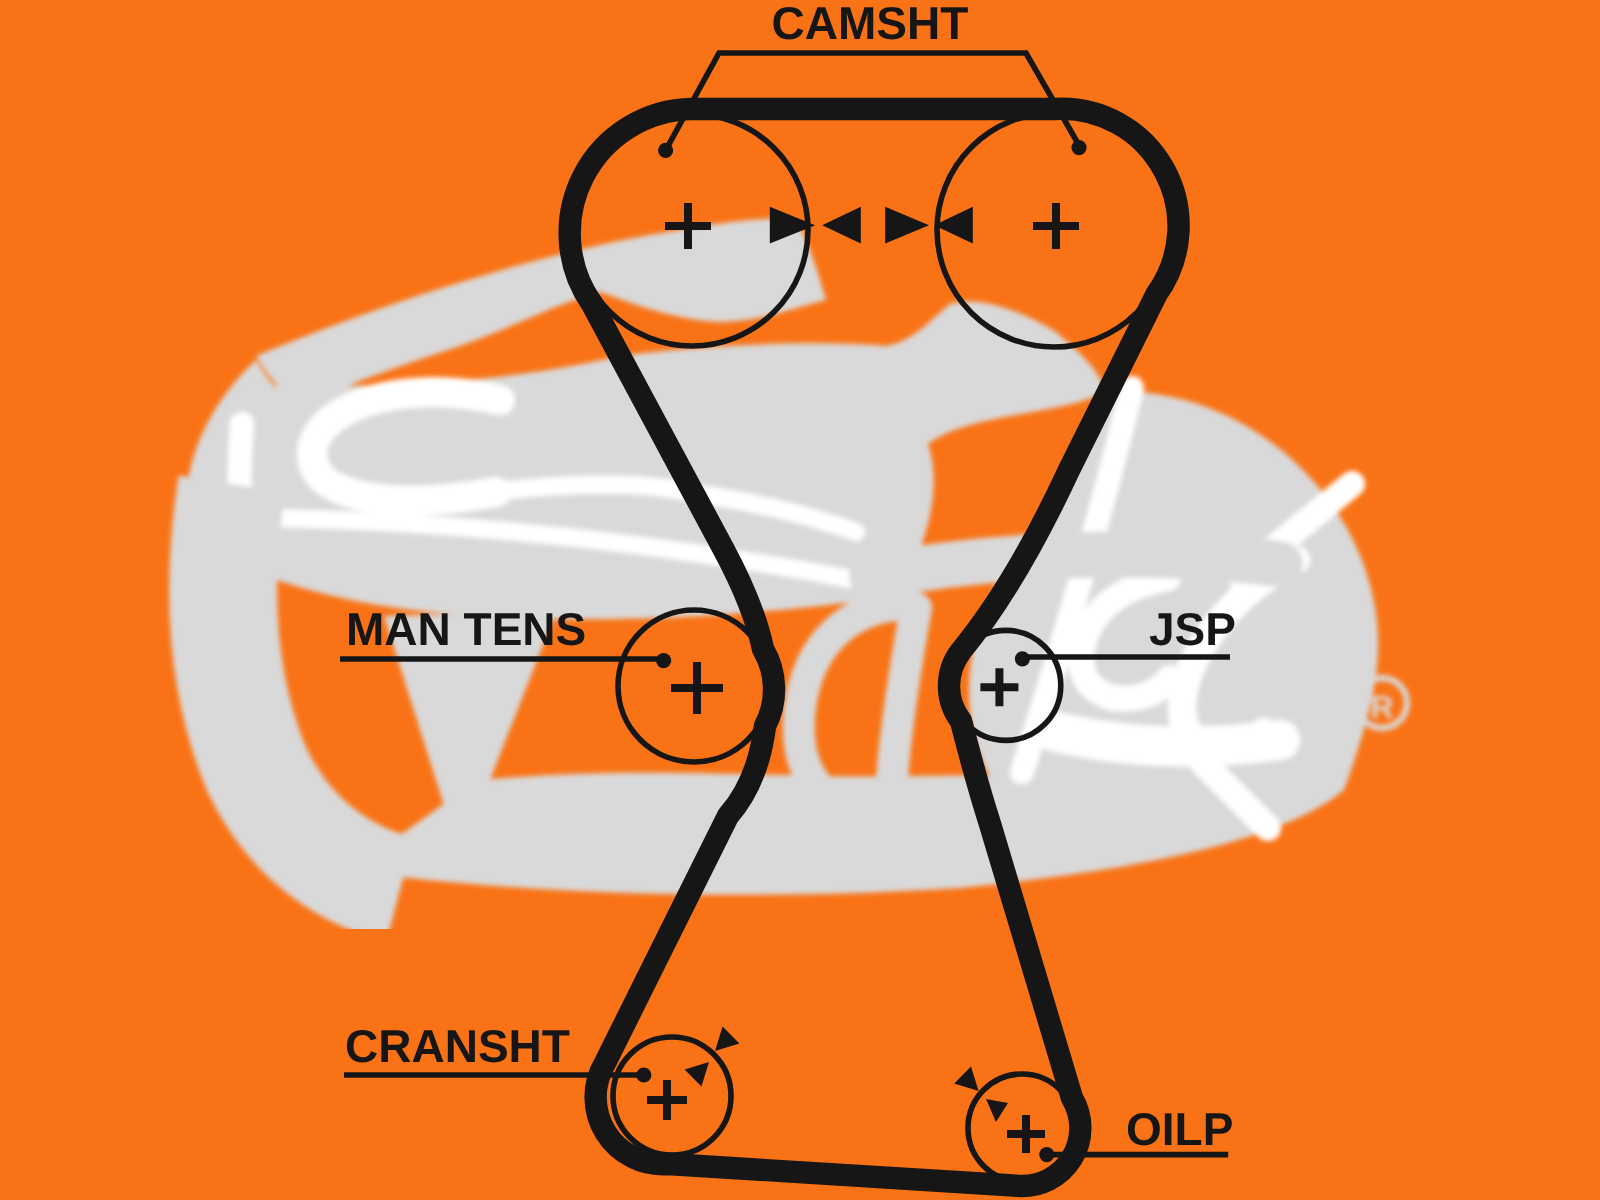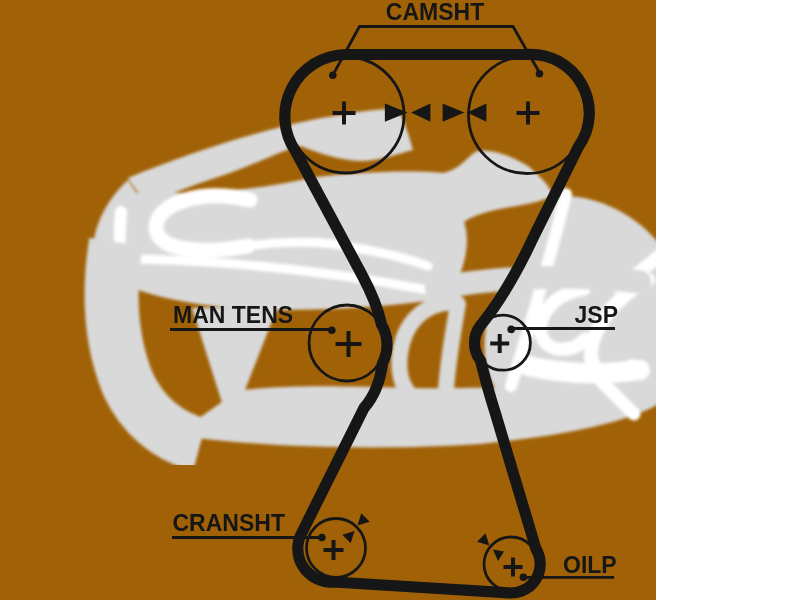--- a/index.html
+++ b/index.html
@@ -1,16 +1,16 @@
 <!DOCTYPE html>
 <html><head>
 <meta charset="utf-8">
 <style>
 html,body{margin:0;padding:0;background:#fff;}
-#page{position:relative;width:656px;height:600px;overflow:hidden;background:#a16207;}
+#page{position:relative;width:800px;height:600px;overflow:hidden;background:#f97316;}
 svg{display:block;}
 </style>
 </head>
 <body>
 <div id="page">
 <svg width="800" height="600" viewBox="0 0 800 600" xmlns="http://www.w3.org/2000/svg">
 <defs>
         <filter id="soft" x="-5%" y="-5%" width="110%" height="110%">
           <feGaussianBlur stdDeviation="1.4"></feGaussianBlur>
         </filter>

